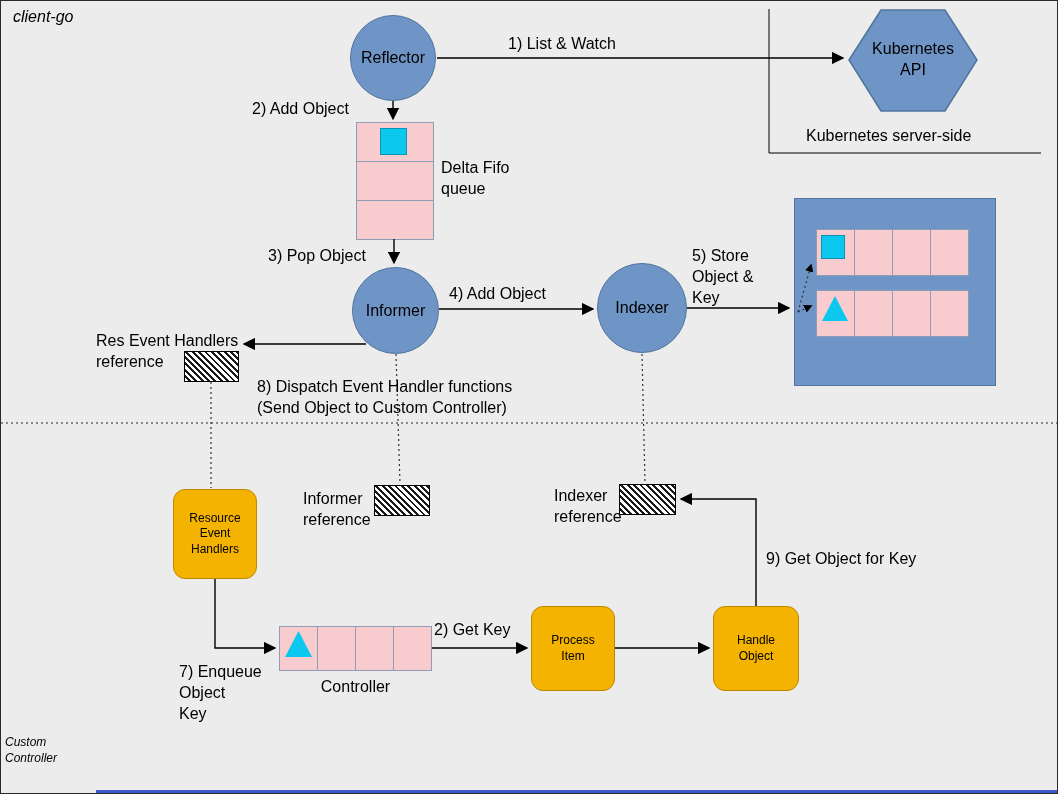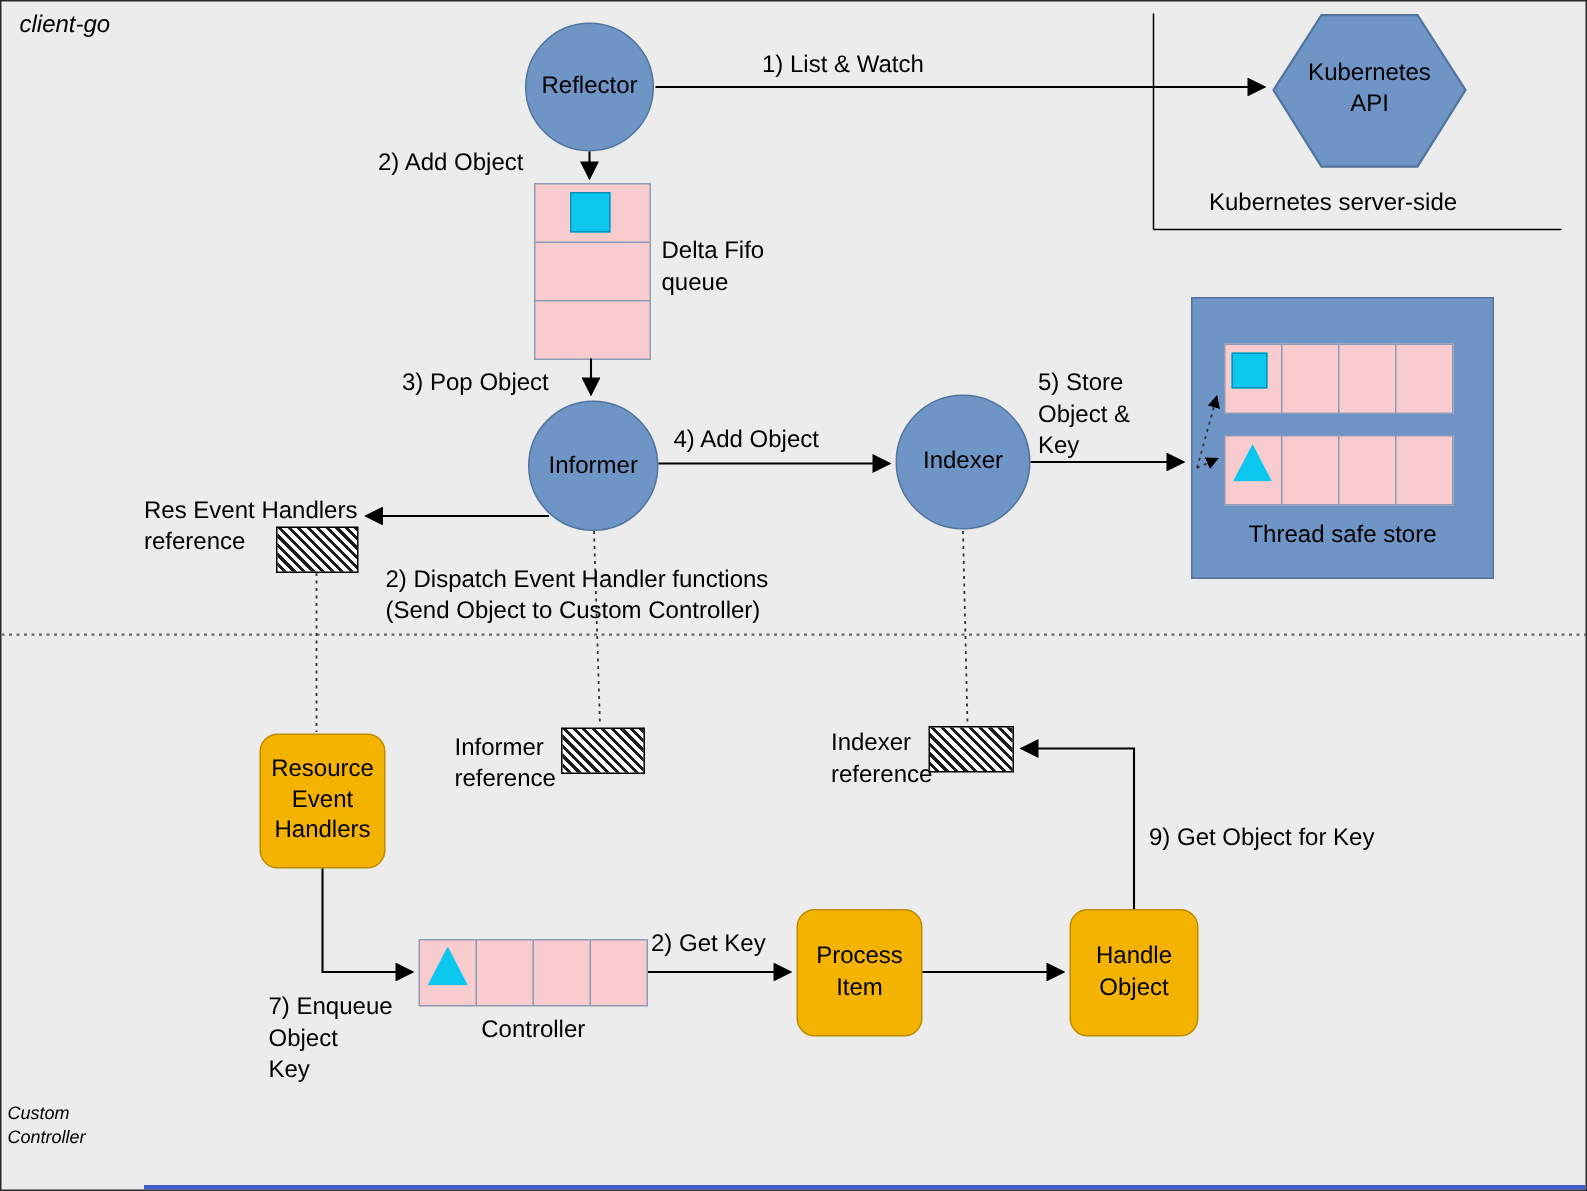--- a/index.html
+++ b/index.html
@@ -14,21 +14,21 @@
   #wires{position:absolute;left:0;top:0;pointer-events:none;}
   .label{position:absolute;font-size:16px;line-height:1.3;white-space:pre-line;}
   .italic{font-style:italic;font-size:16px;}
   .circle{position:absolute;border-radius:50%;background:var(--blue_fill);
           border:1px solid var(--blue_border);display:flex;align-items:center;
           justify-content:center;text-align:center;font-size:16px;box-sizing:border-box;}
   .cell{position:absolute;background:var(--pink_fill);border:1px solid var(--pink_border);box-sizing:border-box;}
   .bluebox{position:absolute;background:var(--blue_fill);border:1px solid var(--blue_border);box-sizing:border-box;}
   .ybox{position:absolute;background:var(--yellow_fill);border:1px solid var(--yellow_border);
         border-radius:12px;display:flex;align-items:center;justify-content:center;
-        text-align:center;font-size:16px;line-height:1.3;white-space:pre-line;box-sizing:border-box;}
+        text-align:center;font-size:12px;line-height:1.3;white-space:pre-line;box-sizing:border-box;}
   .hatch{position:absolute;border:1px solid #000;box-sizing:border-box;
          background:repeating-linear-gradient(45deg,#ffffff 0 2.5px,#1b1b1b 2.5px 4.5px);}
   .sq{position:absolute;background:var(--cyan_fill);border:1px solid var(--cyan_border);box-sizing:border-box;}
   .tri{position:absolute;background:var(--cyan_fill);clip-path:polygon(50% 0,100% 100%,0 100%);}
   .ctr{display:flex;align-items:center;justify-content:center;text-align:center;white-space:pre-line;}
   .wire{stroke:#000;stroke-width:1.4;fill:none;}
   .dotted{stroke:#333;stroke-width:1.2;fill:none;stroke-dasharray:2 3;}
   .divider{stroke:#666;stroke-width:1.5;fill:none;stroke-dasharray:2 3;}
   .boundary{stroke:#000;stroke-width:1;fill:none;}
   .hex{fill:var(--blue_fill);stroke:var(--blue_border);stroke-width:1.5;}
@@ -121,37 +121,36 @@
 
   <div class="label italic" style="left:12px;top:6px;">client-go</div>
   <div class="label italic" style="left:4px;top:734px;font-size:12px;font-style:italic;">Custom
 Controller</div>
   <div class="label" style="left:783px;top:125px;margin-left:22px;">Kubernetes server-side</div>
 
   <div class="label ctr" style="left:850px;top:35px;width:124px;height:48px;position:absolute;">Kubernetes
 API</div>
   <div class="label" style="left:440px;top:157px;">Delta Fifo
 queue</div>
-  <div class="label ctr" style="left:793px;top:345px;width:202px;height:22px;position:absolute;">Thread safe store</div>
   <div class="label" style="left:95px;top:330px;">Res Event Handlers
 reference</div>
   <div class="label" style="left:302px;top:488px;">Informer
 reference</div>
   <div class="label" style="left:553px;top:485px;">Indexer
 reference</div>
   <div class="label ctr" style="left:278px;top:676px;width:153px;height:20px;position:absolute;">Controller</div>
 
   <div class="label" style="left:507px;top:33px;">1) List &amp; Watch</div>
   <div class="label" style="left:251px;top:98px;">2) Add Object</div>
   <div class="label" style="left:267px;top:245px;">3) Pop Object</div>
   <div class="label" style="left:448px;top:283px;">4) Add Object</div>
   <div class="label" style="left:691px;top:245px;">5) Store
 Object &amp;
 Key</div>
-  <div class="label" style="left:256px;top:376px;">2) Dispatch Event Handler functions
+  <div class="label" style="left:256px;top:376px;">8) Dispatch Event Handler functions
 (Send Object to Custom Controller)</div>
   <div class="label" style="left:178px;top:661px;">7) Enqueue
 Object
 Key</div>
   <div class="label" style="left:433px;top:619px;">2) Get Key</div>
   <div class="label" style="left:765px;top:548px;">9) Get Object for Key</div>
 
 </div>
 
 </body></html>

